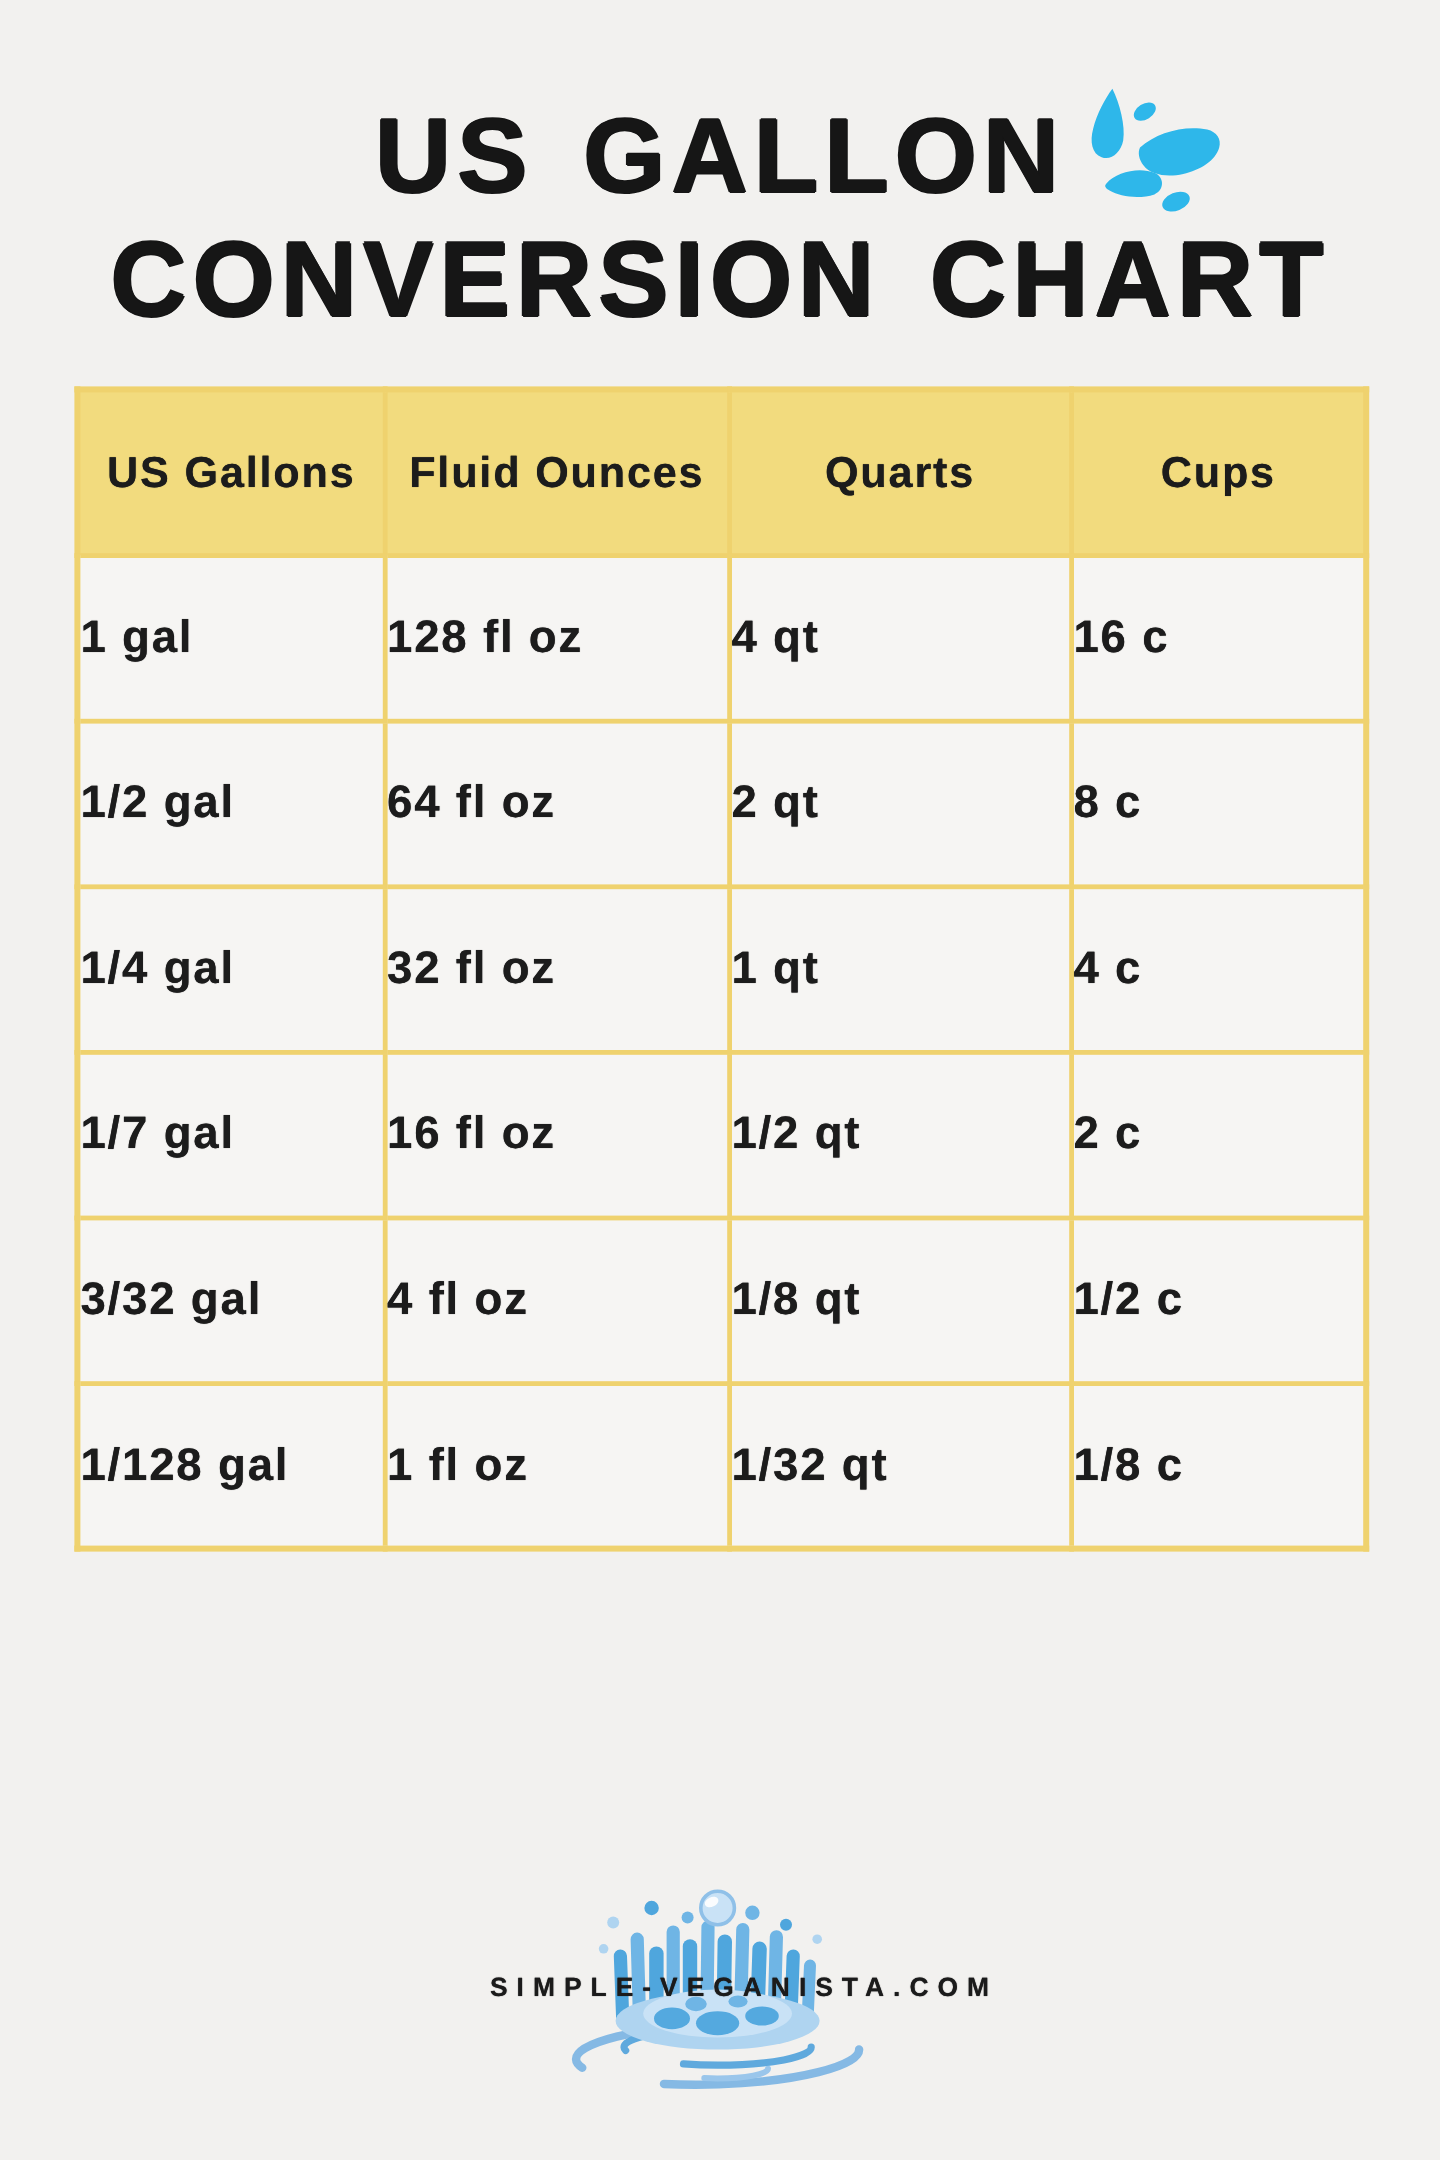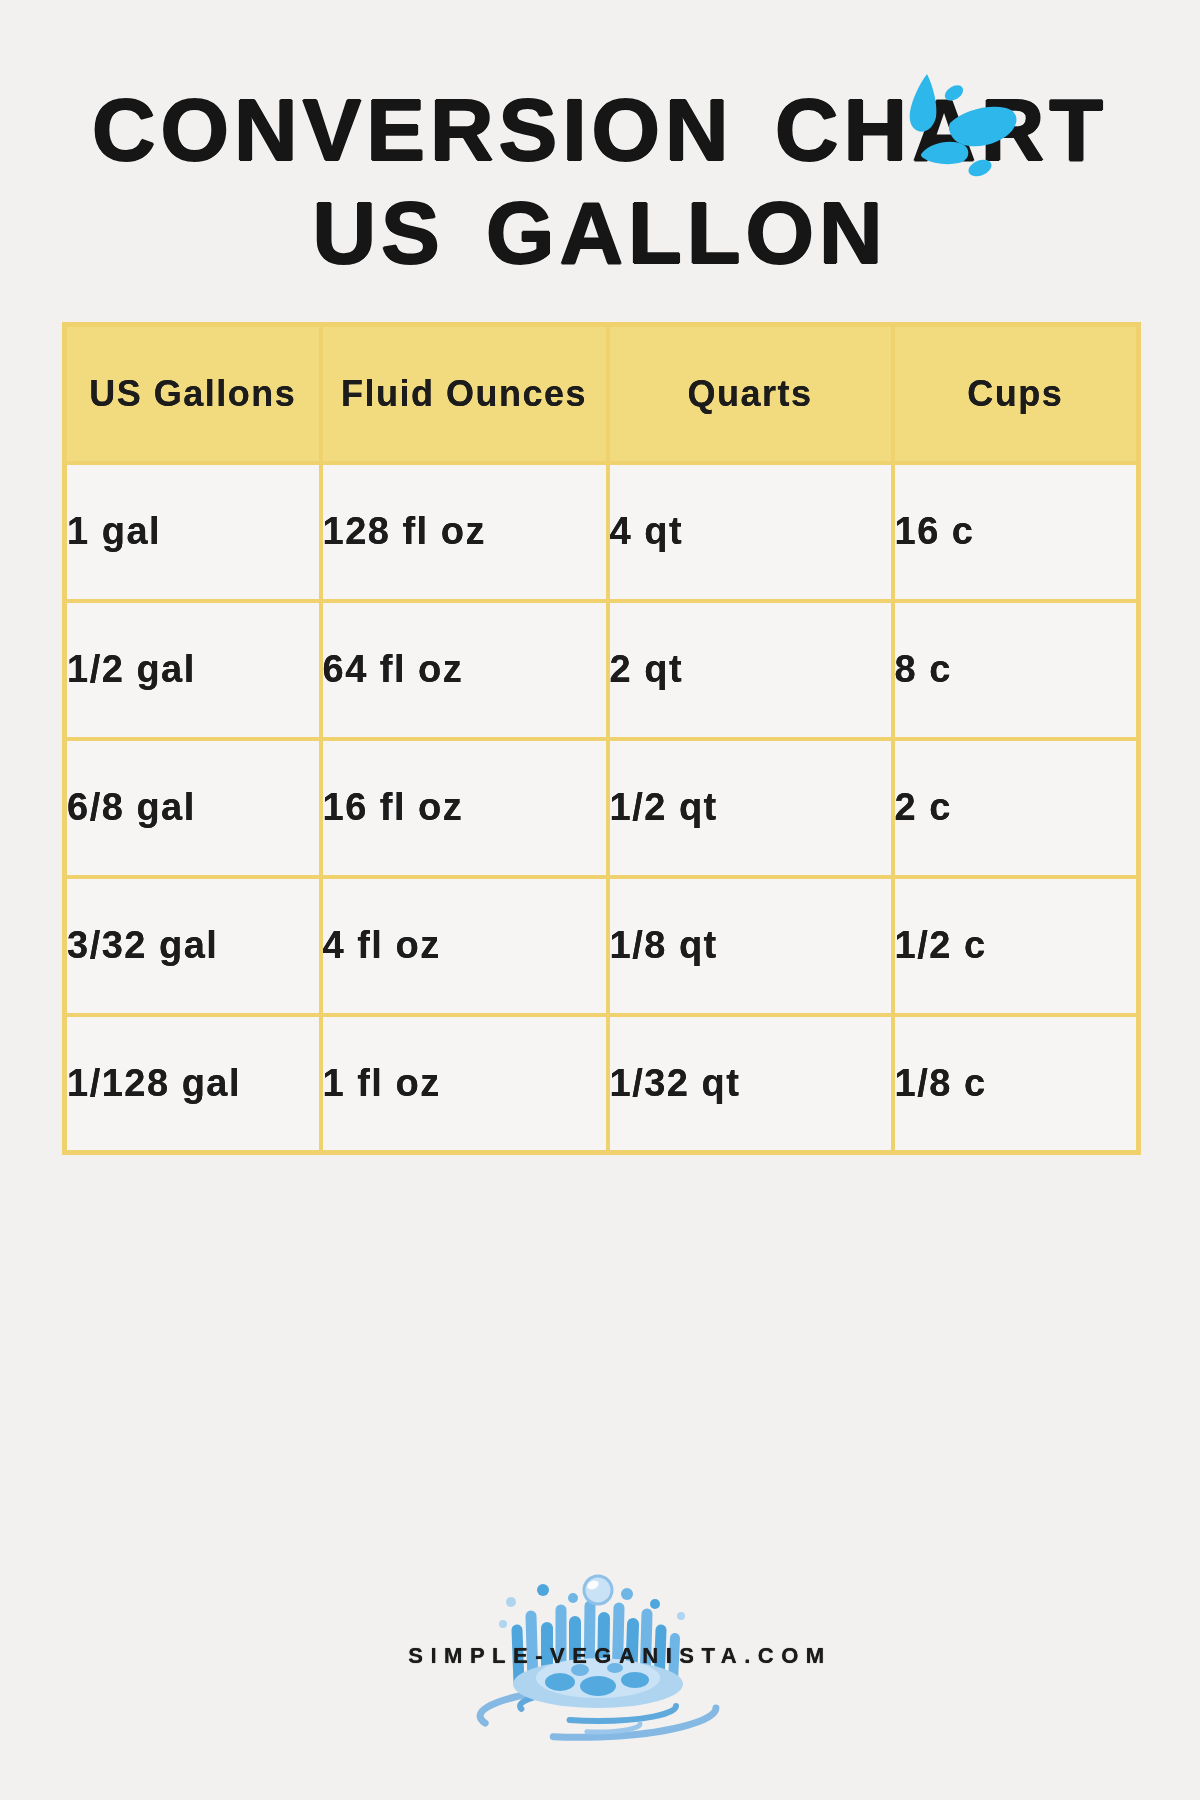--- a/index.html
+++ b/index.html
@@ -76,22 +76,22 @@
     white-space:nowrap;
     padding-left:40px;
   }
 </style>
 </head>
 <body>
 
 <div class="page">
 
   <h1 class="title-block">
+    <span class="title-line">US GALLON</span>
     <span class="title-line">CONVERSION CHART</span>
-    <span class="title-line">US GALLON</span>
   </h1>
 
   <svg class="title-splash" viewBox="0 0 130 112" aria-hidden="true">
     <g fill="var(--splash-blue)">
       <path d="M37,1 C31,9 24,22 21,34 C18,45 20,55 28,58 C36,61 44,54 46,44 C48,32 43,13 37,1 Z"></path>
       <ellipse cx="64" cy="20" rx="10" ry="6.5" transform="rotate(-32 64 20)"></ellipse>
       <path d="M60,50 C74,37 98,31 116,35 C124,37 128,43 126,50 C123,61 110,69 96,72 C83,75 69,73 63,65 C59,60 58,54 60,50 Z"></path>
       <path d="M32,80 C40,70 60,66 72,71 C80,74 81,85 72,89 C60,93 43,91 35,86 C31,84 30,82 32,80 Z"></path>
       <ellipse cx="90" cy="95" rx="12" ry="7.5" transform="rotate(-22 90 95)"></ellipse>
     </g>
@@ -119,21 +119,27 @@
           <td>4 qt</td>
           <td>16 c</td>
         </tr>
         <tr>
           <td>1/2 gal</td>
           <td>64 fl oz</td>
           <td>2 qt</td>
           <td>8 c</td>
         </tr>
         <tr>
-          <td>6/8 gal</td>
+          <td>1/4 gal</td>
+          <td>32 fl oz</td>
+          <td>1 qt</td>
+          <td>4 c</td>
+        </tr>
+        <tr>
+          <td>1/7 gal</td>
           <td>16 fl oz</td>
           <td>1/2 qt</td>
           <td>2 c</td>
         </tr>
         <tr>
           <td>3/32 gal</td>
           <td>4 fl oz</td>
           <td>1/8 qt</td>
           <td>1/2 c</td>
         </tr>

